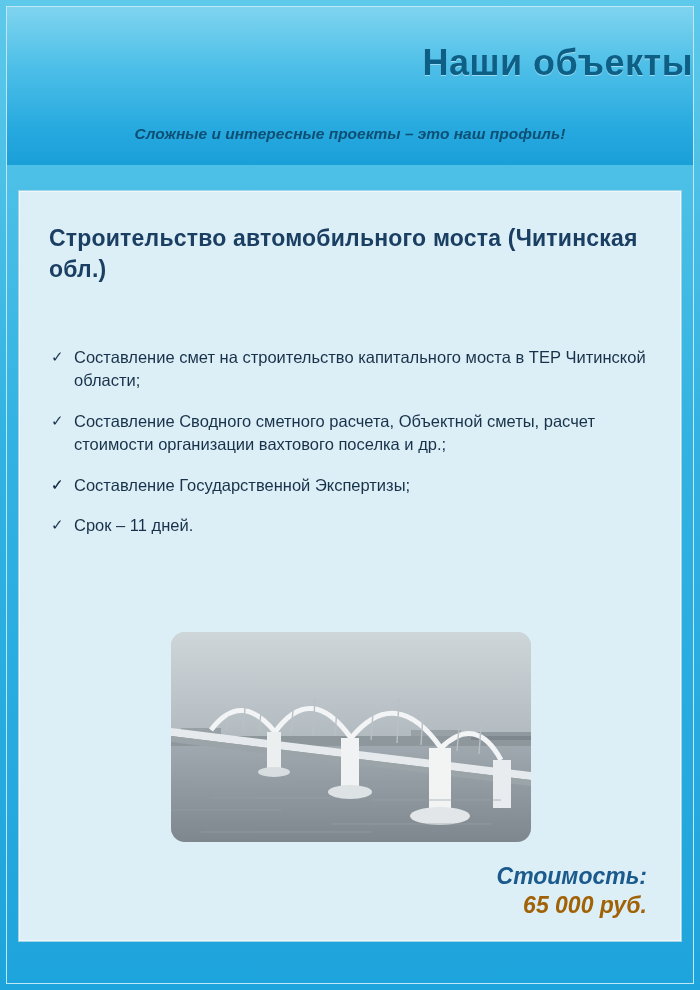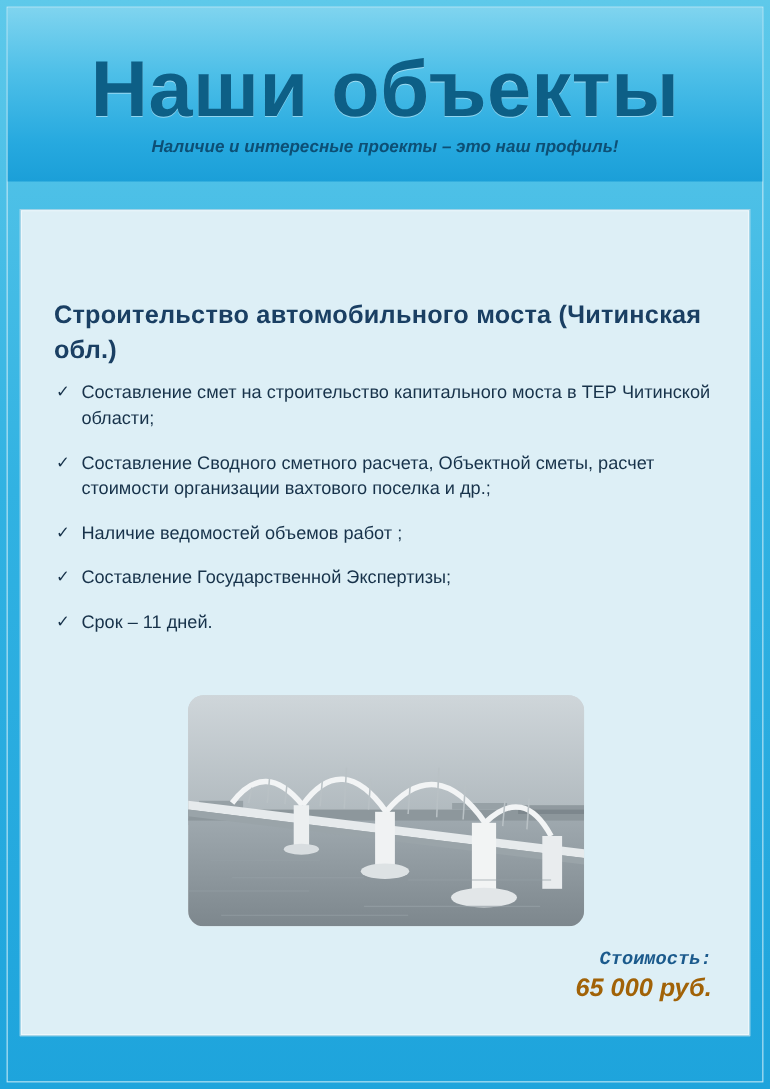--- a/index.html
+++ b/index.html
@@ -36,23 +36,23 @@
     width: 686px;
     height: 158px;
     background: linear-gradient(180deg, #7fd4ef 0%, #4dbfe8 38%, #26a9df 78%, #1b9fd8 100%);
     box-sizing: border-box;
   }
   .title {
     position: absolute;
     top: 38px;
     left: 0;
     width: 100%;
-    text-align: center;
+    text-align: right;
     color: #0d5f86;
-    font-size: 72px;
+    font-size: 36px;
     font-weight: bold;
     letter-spacing: 0.5px;
     line-height: 1;
     text-shadow: 0 1px 0 rgba(255,255,255,0.45);
   }
   .subtitle {
     position: absolute;
     top: 118px;
     left: 0;
     width: 100%;
@@ -76,21 +76,20 @@
   .card-title {
     position: absolute;
     left: 30px;
     top: 32px;
     width: 600px;
     color: #1a3f63;
     font-size: 23px;
     font-weight: bold;
     line-height: 1.35;
     letter-spacing: 0.2px;
-    margin-top: 48px;
   }
   .bullets {
     position: absolute;
     left: 30px;
     top: 155px;
     width: 610px;
     margin: 0;
     padding: 0;
     list-style: none;
   }
@@ -123,49 +122,48 @@
   .price {
     position: absolute;
     right: 34px;
     top: 672px;
     width: 400px;
     text-align: right;
     color: #1b5a8c;
     font-style: italic;
     font-weight: bold;
   }
-  .price .label { font-size: 17px; line-height: 1.2; font-family: Liberation Mono, monospace; }
+  .price .label { font-size: 23px; line-height: 1.2; }
   .price .value { font-size: 23px; line-height: 1.25; color: #a16207; }
 </style>
 </head>
 <body>
 
 <div class="slide">
   <div class="frame"></div>
 
   <div class="header">
     <div class="title">Наши объекты</div>
-    <div class="subtitle">Наличие и интересные проекты – это наш профиль!</div>
+    <div class="subtitle">Сложные и интересные проекты – это наш профиль!</div>
   </div>
 
   <div class="card">
     <div class="card-title">Строительство автомобильного моста (Читинская обл.)</div>
 
     <ul class="bullets">
       <li>
         <span class="check">✓</span>
         <span>Составление смет на строительство капитального моста в ТЕР Читинской области;</span>
       </li>
       <li>
         <span class="check">✓</span>
         <span>Составление Сводного сметного расчета, Объектной сметы, расчет стоимости организации вахтового поселка и др.;</span>
       </li>
       <li>
         <span class="check">✓</span>
-        <span>Наличие ведомостей объемов работ ;</span>
       </li>
       <li>
         <span class="check">✓</span>
         <span>Составление Государственной Экспертизы;</span>
       </li>
       <li>
         <span class="check">✓</span>
         <span>Срок – 11 дней.</span>
       </li>
     </ul>

